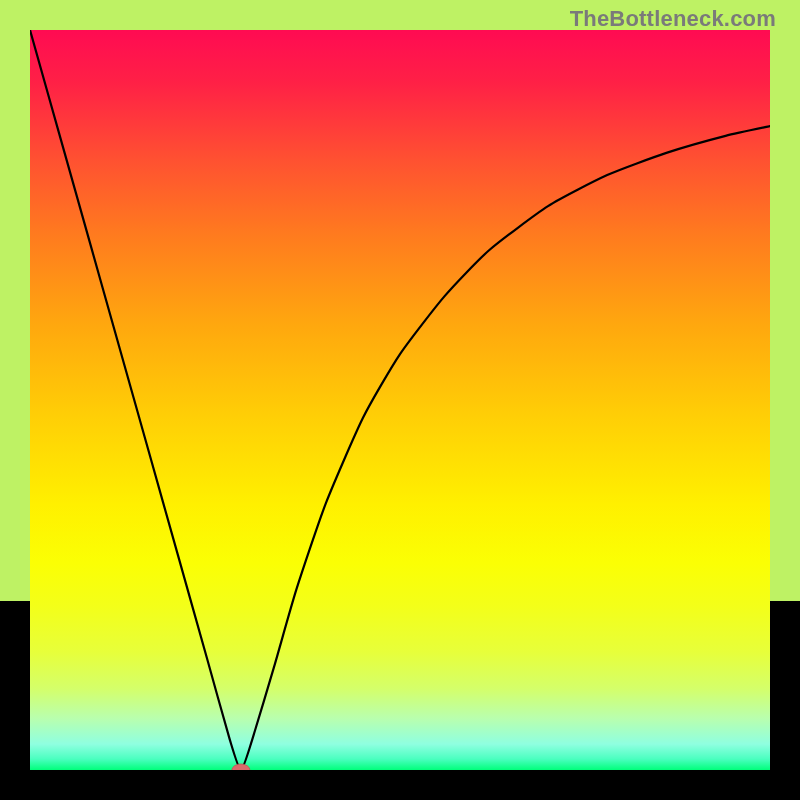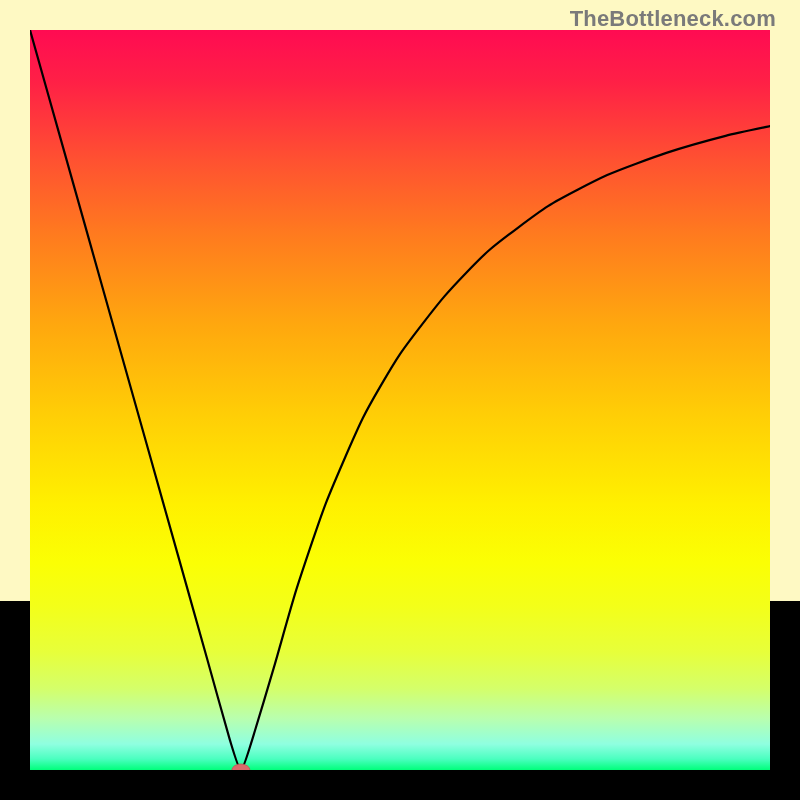--- a/index.html
+++ b/index.html
@@ -1,20 +1,20 @@
 <!DOCTYPE html>
 <html><head>
 <meta charset="utf-8">
 <style>
   * { margin: 0; padding: 0; box-sizing: border-box; }
   html, body { width: 800px; height: 800px; overflow: hidden; background: #000; }
   .frame {
     width: 800px;
     height: 601px;
-    background: #fef9c3;
+    background: #bef264;
     position: relative;
   }
   .plot {
     position: absolute;
     left: 30px;
     top: 30px;
     width: 740px;
     height: 740px;
     background: linear-gradient(to bottom,
       #ff0b52 0%,

